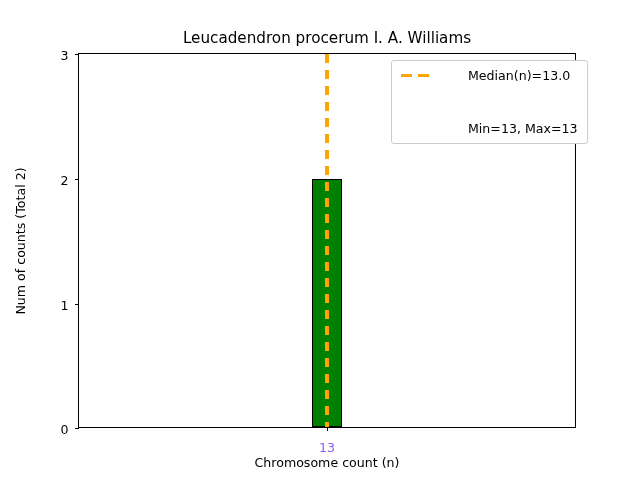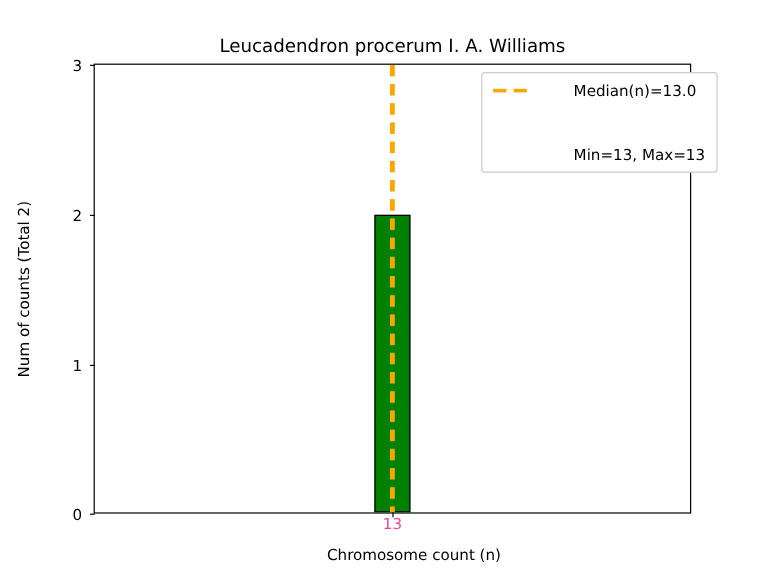--- a/index.html
+++ b/index.html
@@ -101,32 +101,32 @@
   .xtick {
     position: absolute;
     top: 100%;
     height: 3.6px;
     width: 0;
     border-left: 1.05px solid #000000;
   }
   .xticklabel {
     position: absolute;
     top: 100%;
-    margin-top: 3px;
+    margin-top: 14px;
     transform: translateX(-50%);
     font-size: 12.6px;
     line-height: 14px;
     white-space: nowrap;
-    color: #ec4899;
+    color: #8b5cf6;
   }
 
   
   #xlabel {
     position: absolute;
-    left: 96px;
+    left: 78px;
     top: 455px;
     width: 498px;
     text-align: center;
     font-size: 12.6px;
     line-height: 15px;
     white-space: nowrap;
     color: #000000;
   }
 
   #ylabel-wrap {
@@ -214,21 +214,21 @@
     <div class="ytick" style="top: 250px;">
       <span class="yticklabel">1</span>
     </div>
     <div class="ytick" style="top: 374px;">
       <span class="yticklabel">0</span>
     </div>
 
     <div class="xtick" style="left: 248px;"></div>
     <div class="xticklabel" style="left: 248px;">13</div>
 
-    <div id="legend" style="left: 322px; top: 6px; gap: 36px;">
+    <div id="legend" style="left: 312px; top: 6px; gap: 36px;">
       <span class="legend-sample">
         <i class="d1"></i>
           <i class="d2"></i>
       </span>
       <span class="legend-text">
         <div>Median(n)=13.0</div>
         <div class="line2">Min=13, Max=13</div>
       </span>
     </div>
 

